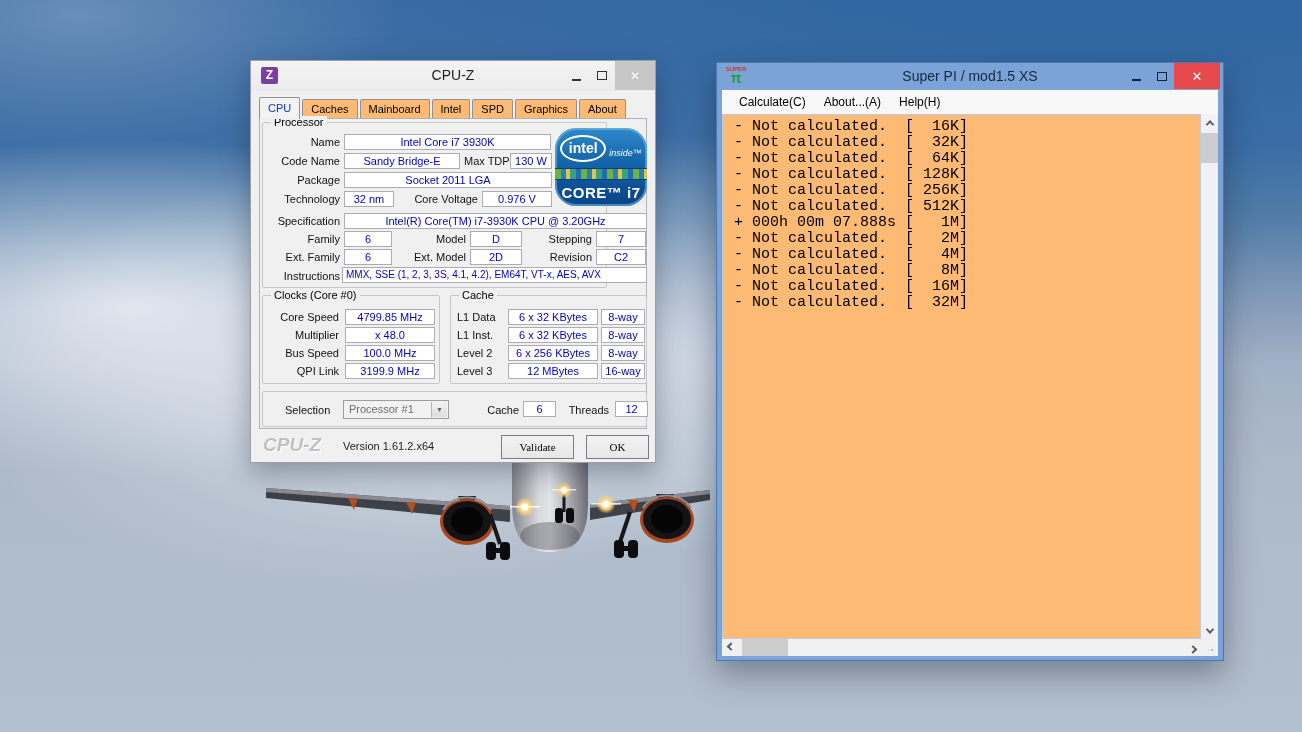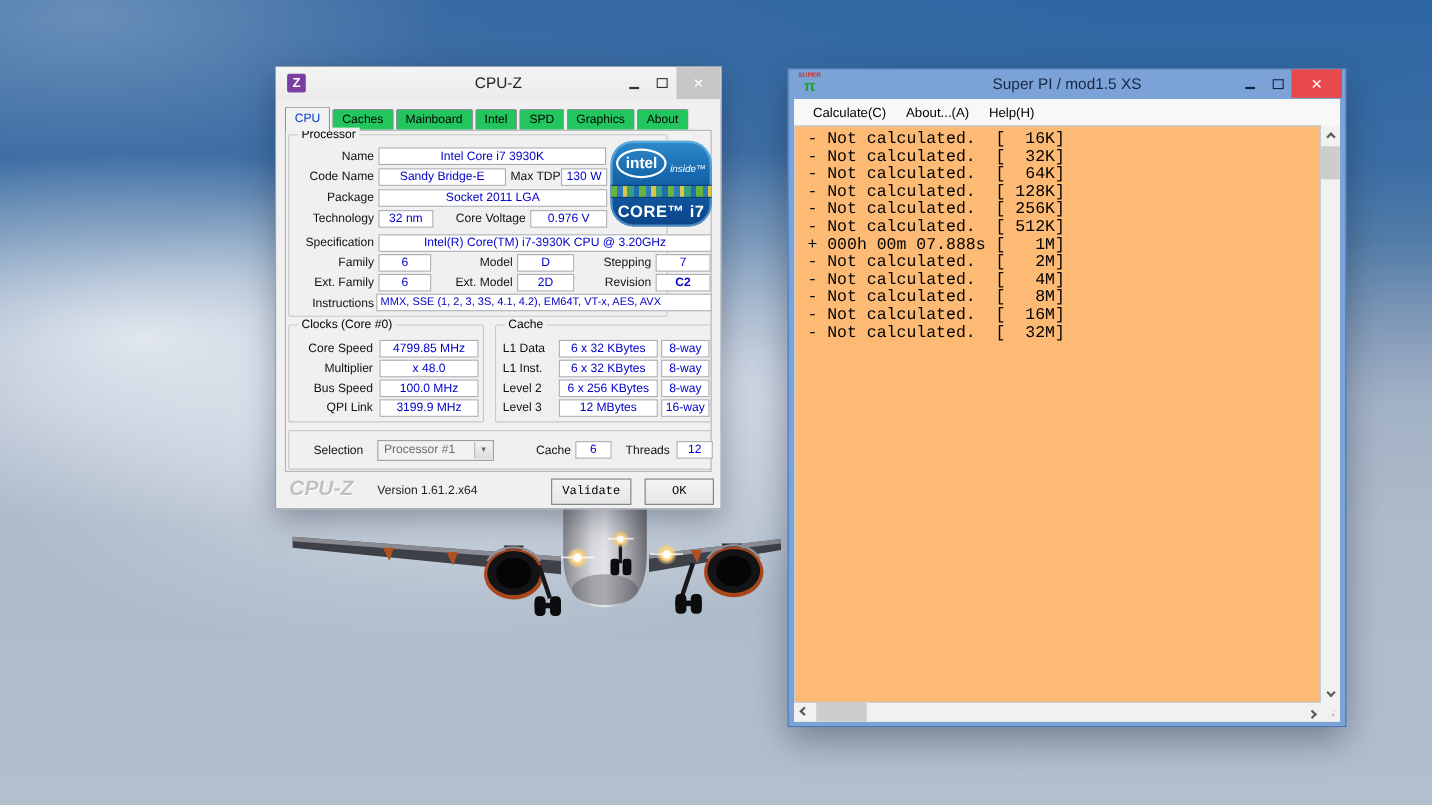--- a/index.html
+++ b/index.html
@@ -27,21 +27,21 @@
   .cz-title{position:absolute; left:0; top:0; width:100%; height:30px; background:linear-gradient(#f4f4f4,#ebebeb);}
   .cz-icon{position:absolute; left:10px; top:6px; width:17px; height:17px; background:var(--cpuz-icon-purple);
     color:#fff; font-weight:bold; font-size:12px; text-align:center; line-height:17px; border-radius:2px;}
   .cz-title-text{position:absolute; left:0; right:0; top:6px; text-align:center; font-size:14px; color:#222;}
   .cz-ctrls{position:absolute; right:0; top:0; height:29px; display:flex; align-items:stretch;}
   .cz-btn{width:26px; display:flex; align-items:center; justify-content:center; color:#333;}
   .cz-btn.close{width:40px; background:#c6c6c6; color:#fff; font-size:12px;}
   .g-min{display:inline-block; width:9px; border-top:2px solid #333; margin-top:8px;}
   .g-max{display:inline-block; width:10px; height:9px; border:1px solid #333;}
   .tabs{position:absolute; left:8px; top:36px; height:21px; display:flex; align-items:flex-end;}
-  .tab{height:19px; line-height:18px; padding:0 8px; margin-right:2px; background:#22c55e;
+  .tab{height:19px; line-height:18px; padding:0 8px; margin-right:2px; background:#fdba74;
     border:1px solid #8e9298; border-bottom:none; border-radius:2px 2px 0 0; font-size:11px; color:#000; position:relative;}
   .tab.active{height:22px; line-height:21px; color:#0039d6; z-index:3; margin-bottom:-1px; background:#f2f2f2;}
   .page{position:absolute; left:8px; top:57px; width:388px; height:311px; border:1px solid #b0b3b8; background:#f0f0f0; z-index:2;}
   .gbox{position:absolute; border:1px solid #c6c7ca; border-radius:2px;}
   .gbox-label{position:absolute; top:-7px; left:8px; background:#f0f0f0; padding:0 3px; font-size:11px; line-height:12px;}
   .lbl{position:absolute; font-size:11px; height:14px; line-height:14px; text-align:right; color:#111; white-space:nowrap;}
   .lbl.left{text-align:left;}
   .fld{position:absolute; height:16px; line-height:14px; background:#fff; border:1px solid #abadb3;
     color:var(--cpuz-value); font-size:11px; text-align:center; white-space:nowrap; overflow:hidden;}
   .fld.small-text{font-size:10px;}
@@ -63,21 +63,21 @@
   .row18{position:relative; height:18px;}
   .combo{position:absolute; height:19px; background:#f2f2f2; border:1px solid #9a9da3; color:#6d6d6d;
     font-size:11px; line-height:17px; padding-left:5px;}
   .combo-arrow{position:absolute; right:1px; top:1px; bottom:1px; width:16px; background:linear-gradient(#f2f2f2,#dcdcdc);
     border-left:1px solid #b5b5b5; display:flex; align-items:center; justify-content:center; color:#666; font-size:7px;}
   .cz-footer{position:absolute; left:0; top:369px; width:100%; height:33px;}
   .cz-logo{position:absolute; left:12px; top:4px; font-size:19px; font-weight:bold; font-style:italic;
     color:#c0c1c5; text-shadow:1px 1px 0 #fff;}
   .cz-version{position:absolute; left:92px; top:10px; font-size:11px; color:#222;}
   .btn{position:absolute; height:24px; background:linear-gradient(#f3f3f3,#e7e7e7); border:1px solid #7a7d82;
-    font-size:11px; font-family:Liberation Mono, monospace; color:#000;}
+    font-size:11px; font-family:Liberation Serif, serif; color:#000;}
 
   
   .spi{position:absolute; left:716px; top:62px; width:508px; height:599px; background:var(--spi-frame);
     border:1px solid var(--spi-border); box-shadow:0 12px 30px rgba(20,30,50,.4);}
   .spi-title{position:absolute; left:0; top:0; width:100%; height:27px;}
   .spi-icon{position:absolute; left:8px; top:3px; width:22px; height:21px; text-align:center; line-height:6px;}
   .spi-icon .sup{display:block; font-size:6px; font-weight:bold; color:#c23a2e; letter-spacing:0;}
   .spi-icon .pi{display:block; font-size:14px; font-weight:bold; color:#1e9e3a; line-height:13px;}
   .spi-title-text{position:absolute; left:0; right:0; top:5px; text-align:center; font-size:14px; color:#182743;}
   .spi-ctrls{position:absolute; right:3px; top:0; height:26px; display:flex;}
@@ -214,21 +214,21 @@
     <span class="fld" style="left:84px; top:112px; width:48px;">6</span>
     <span class="lbl" style="left:150px; top:113px; width:56px;">Model</span>
     <span class="fld" style="left:210px; top:112px; width:52px;">D</span>
     <span class="lbl" style="left:270px; top:113px; width:62px;">Stepping</span>
     <span class="fld" style="left:336px; top:112px; width:50px;">7</span>
     <span class="lbl" style="left:10px; top:131px; width:70px;">Ext. Family</span>
     <span class="fld" style="left:84px; top:130px; width:48px;">6</span>
     <span class="lbl" style="left:150px; top:131px; width:56px;">Ext. Model</span>
     <span class="fld" style="left:210px; top:130px; width:52px;">2D</span>
     <span class="lbl" style="left:270px; top:131px; width:62px;">Revision</span>
-    <span class="fld" style="left:336px; top:130px; width:50px;font-weight:bold;">C2</span>
+    <span class="fld" style="left:336px; top:130px; width:50px;">C2</span>
     <span class="lbl" style="left:4px; top:150px; width:76px;">Instructions</span>
     <span class="fld small-text left-text" style="left:82px; top:148px; width:305px;">MMX, SSE (1, 2, 3, 3S, 4.1, 4.2), EM64T, VT-x, AES, AVX</span>
 
     <div class="badge">
       <div class="badge-top">
         <span class="intel-oval">intel</span>
         <span class="badge-tag">inside™</span>
       </div>
       <div class="badge-strip"></div>
       <div class="badge-core">

